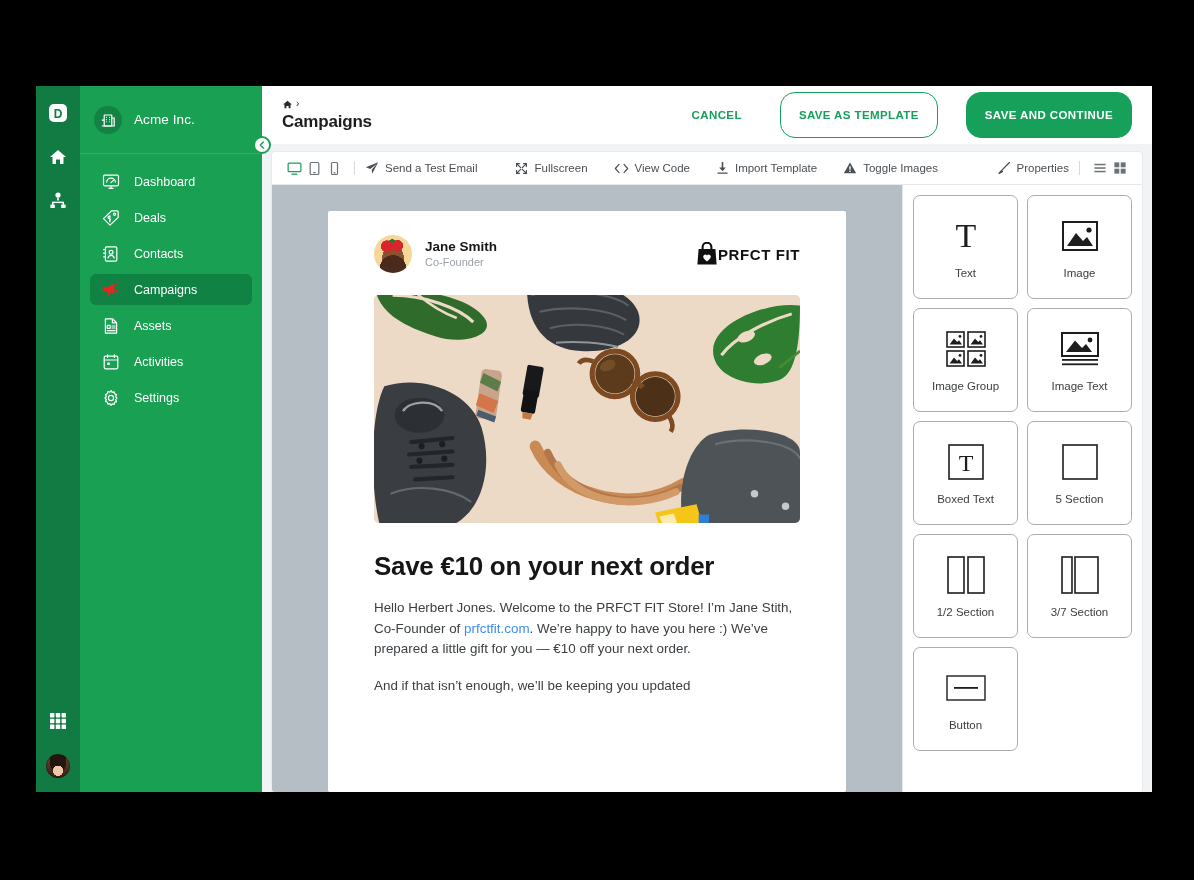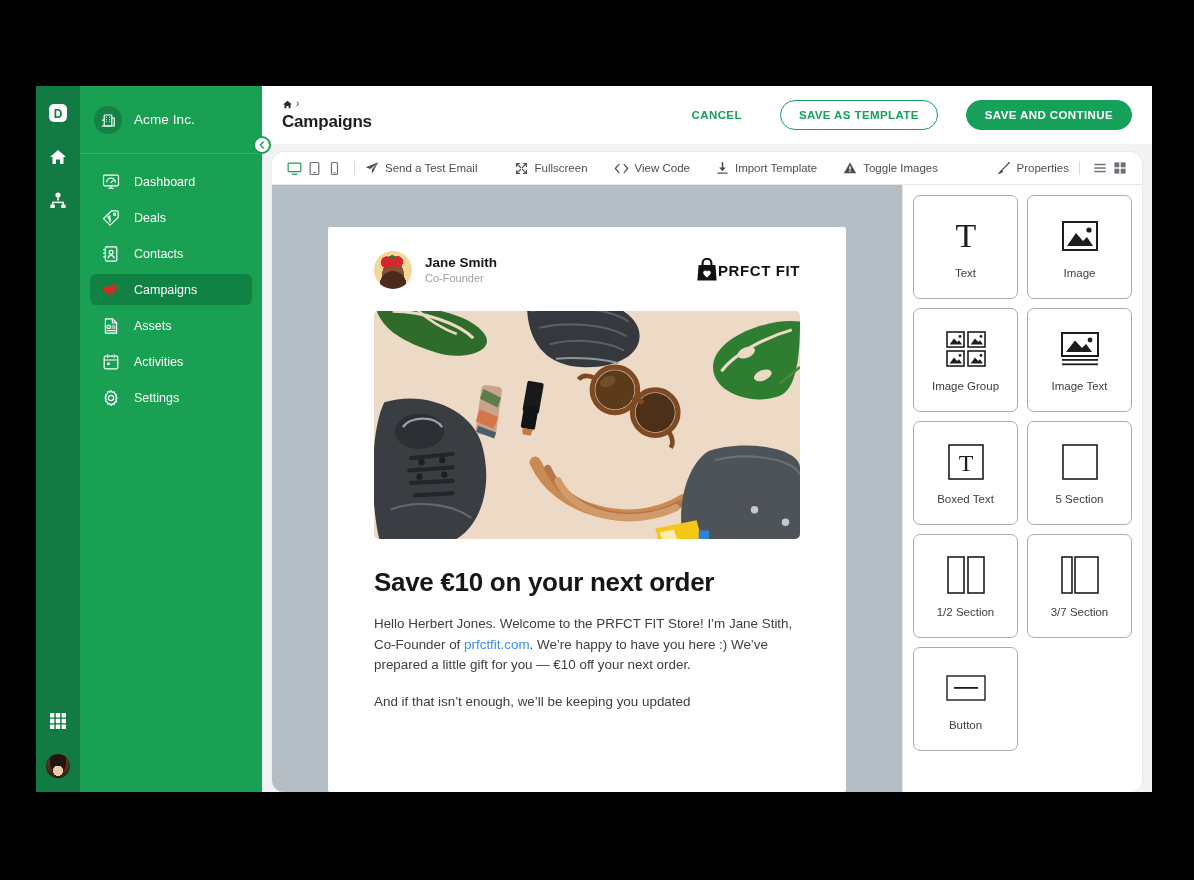--- a/index.html
+++ b/index.html
@@ -127,34 +127,34 @@
   #page-title { font-size: 17px; font-weight: 700; color: #1d1d1d; line-height: 22px; letter-spacing: -.2px; }
   #header-actions { margin-left: auto; display: flex; align-items: center; gap: 28px; }
   #cancel-button {
     background: none; border: none;
     color: #17a05a; font-size: 11.5px; font-weight: 700;
     letter-spacing: .4px; cursor: pointer;
     font-family: "Liberation Sans", sans-serif;
     padding: 8px 10px;
   }
   .pill {
-    height: 30px; border-radius: 15px;
+    height: 46px; border-radius: 15px;
     font-size: 11.5px; font-weight: 700; letter-spacing: .4px;
     display: flex; align-items: center; justify-content: center;
     padding: 0 18px; cursor: pointer;
     font-family: "Liberation Sans", sans-serif;
   }
   #save-template-button { background: #ffffff; border: 1.5px solid #17a05a; color: #17a05a; }
   #save-continue-button { background: #17a05a; border: 1.5px solid #17a05a; color: #ffffff; }
 
   
   #editor-card {
     margin: 8px 10px 0 10px;
     background: #ffffff;
-    border-radius: 12px;
+    border-radius: 3px;
     flex: 1 1 auto;
     display: flex; flex-direction: column;
     overflow: hidden;
     box-shadow: 0 0 0 1px rgba(0,0,0,.04);
   }
 
   #toolbar {
     height: 33px;
     display: flex; align-items: center;
     padding: 0 12px;
@@ -177,21 +177,21 @@
     flex: 1 1 auto;
     background: #b4bec4;
     padding: 0 56px;
     overflow: hidden;
     position: relative;
     display: flex;
   }
   #email-canvas {
     background: #ffffff;
     width: 100%;
-    margin-top: 42px;
+    margin-top: 26px;
     border-radius: 2px;
     padding: 24px 46px 0 46px;
     overflow: hidden;
   }
   #email-head { display: flex; align-items: center; padding-bottom: 22px; }
   #sender { display: flex; align-items: center; gap: 13px; }
   #sender-avatar {
     width: 38px; height: 38px; border-radius: 50%;
     background:
       radial-gradient(circle at 50% 88%, #4a2a1c 0 34%, transparent 35%),

